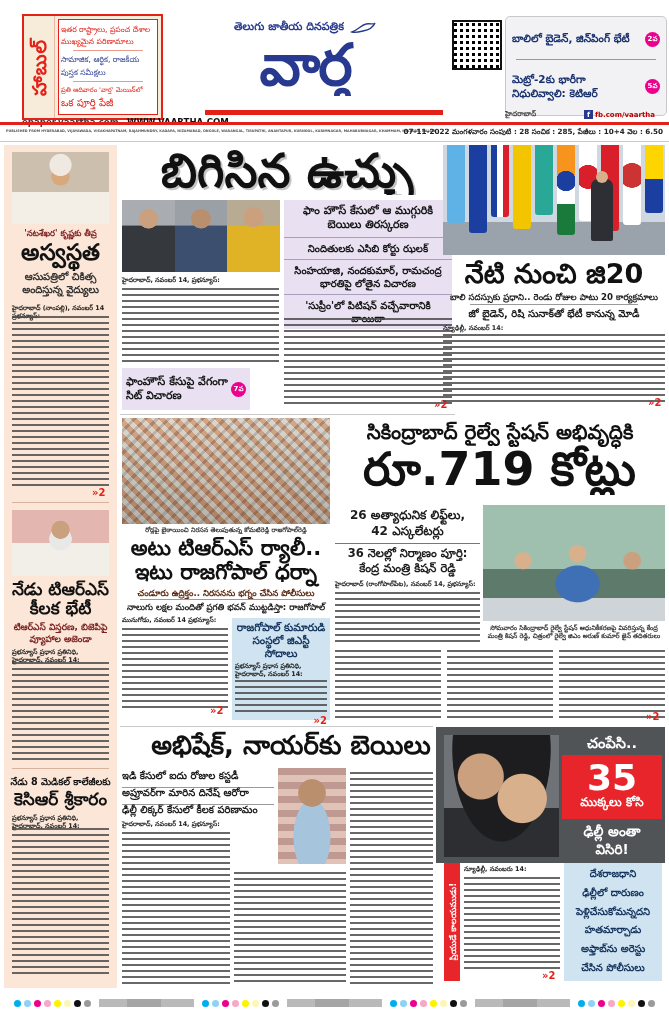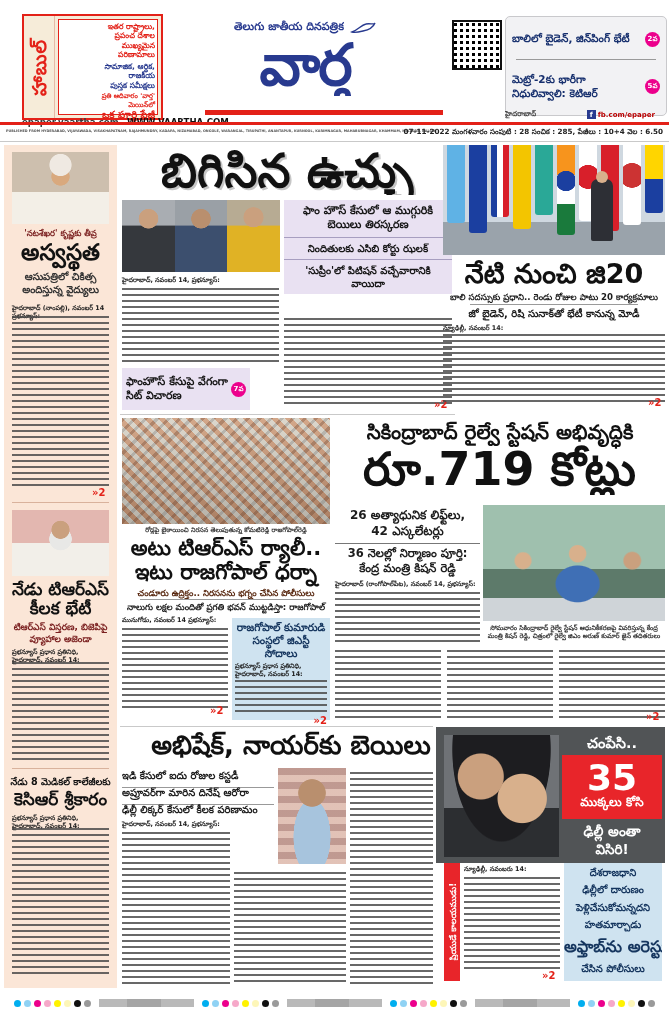--- a/index.html
+++ b/index.html
@@ -15,21 +15,21 @@
   .dl{font-size:6.4px;font-weight:700;color:#1d1d1d;line-height:1.25;}
   .cap{font-size:6.4px;font-weight:700;color:#333;text-align:center;line-height:1.25;}
   .jp{color:#e32118;font-weight:900;font-size:10px;line-height:1;}
   .pgc{display:inline-flex;align-items:center;justify-content:center;width:15px;height:15px;border-radius:50%;background:#ec008c;color:#fff;font-size:7px;font-weight:700;flex:none;}
   .rule{background:#c9c9c9;height:1px;}
   
   .promo{border:2px solid #e32118;background:#f6ecd9;display:flex;}
   .promo .vert{width:30px;display:flex;align-items:center;justify-content:center;border-right:1px solid #e8b9a6;}
   .promo .vt{writing-mode:vertical-rl;transform:rotate(180deg);color:#e32118;font-weight:900;font-size:19px;letter-spacing:1px;}
   .promo .inner{flex:1;background:#fff;border:1.5px solid #e32118;margin:3px;padding:2px 2px;display:flex;flex-direction:column;justify-content:space-evenly;}
-  .promo .l{font-size:7.6px;font-weight:700;text-align:right;line-height:1.25;margin-left:29px;}
+  .promo .l{font-size:7.6px;font-weight:400;text-align:left;line-height:1.25;}
   .promo .hr{height:1px;background:#e89c8c;margin:1px 12px;}
   
   .teaser{background:#f2f2f4;border:1px solid #c9c9cc;border-radius:5px;padding:4px 6px;display:flex;flex-direction:column;justify-content:space-evenly;}
   .titem{display:flex;align-items:center;gap:4px;}
   .titem .tx{flex:1;font-size:10.5px;font-weight:700;color:#17306e;line-height:1.3;}
   
   .deckbox{background:#e9e1f2;}
   .deckbox .e{font-size:10px;font-weight:700;color:#161616;text-align:center;padding:4px 3px;line-height:1.3;border-bottom:1px solid #a79ec0;}
   .deckbox .e:last-child{border-bottom:none;}
   
@@ -90,21 +90,21 @@
     <div class="titem">
       <span class="tx">మెట్రో-2కు భారీగా నిధులివ్వాలి: కెటిఆర్</span>
       <span class="pgc">5వ</span>
     </div>
   </div>
 
   <div class="ab" style="left:505px;top:110px;width:150px;display:flex;justify-content:space-between;align-items:center;">
     <span class="b nw" style="font-size:7px;color:#444;">హైదరాబాద్</span>
     <span style="display:flex;align-items:center;gap:2px;">
       <span style="width:9px;height:9px;background:#283a8f;color:#fff;font-size:7px;font-weight:bold;display:inline-flex;align-items:center;justify-content:center;">f</span>
-      <span class="b nw" style="font-size:7px;color:#b00;">fb.com/epaper</span>
+      <span class="b nw" style="font-size:7px;color:#b00;">fb.com/vaartha</span>
     </span>
   </div>
 
   <div class="ab" style="left:0;top:122px;width:669px;height:3px;background:#e32118;"></div>
 
   <div class="ab nw" style="left:6px;top:129px;width:430px;font-size:3.4px;color:#555;font-weight:bold;">PUBLISHED FROM HYDERABAD, VIJAYAWADA, VISAKHAPATNAM, RAJAHMUNDRY, KADAPA, NIZAMABAD, ONGOLE, WARANGAL, TIRUPATHI, ANANTAPUR, KURNOOL, KARIMNAGAR, MAHABUBNAGAR, KHAMMAM, NELLORE, NALGONDA, GUNTUR, TADEPALLIGUDEM, SRIKAKULAM</div>
   <div class="ab nw b" style="right:6px;top:127px;font-size:7.2px;color:#222;text-align:right;">07-11-2022 మంగళవారం సంపుటి : 28 సంచిక : 285, పేజీలు : 10+4 వెల : 6.50</div>
   <div class="ab rule" style="left:0;top:141px;width:669px;"></div>
 
   <div class="ab" style="left:4px;top:145px;width:113px;height:843px;background:#fbe6d7;"></div>
@@ -136,20 +136,21 @@
 
   <div class="ab ph" style="left:122px;top:200px;width:158px;height:72px;display:flex;">
     <div style="flex:1;background:radial-gradient(circle at 50% 26%, #caa07e 16%, transparent 17%),linear-gradient(180deg,#a9adb2 35%,#35383d 36%);"></div>
     <div style="flex:1;background:radial-gradient(circle at 50% 26%, #b98f6e 16%, transparent 17%),linear-gradient(180deg,#9aa0a6 35%,#3c4f6e 36%);"></div>
     <div style="flex:1;background:radial-gradient(circle at 50% 24%, #caa07e 16%, transparent 17%),linear-gradient(180deg,#b7ab93 35%,#e0b225 36%);"></div>
   </div>
 
   <div class="ab deckbox" style="left:284px;top:200px;width:168px;">
     <div class="e" style="font-size:11px;">ఫాం హౌస్ కేసులో ఆ ముగ్గురికి బెయిలు తిరస్కరణ</div>
     <div class="e">నిందితులకు ఎసిబి కోర్టు ఝలక్</div>
+    <div class="e">సింహయాజి, నందకుమార్, రామచంద్ర భారతిపై లోతైన విచారణ</div>
     <div class="e">'సుప్రీం'లో పిటిషన్ వచ్చేవారానికి వాయిదా</div>
   </div>
 
   <div class="ab dl" style="left:122px;top:276px;width:157px;">హైదరాబాద్, నవంబర్ 14, ప్రభన్యూస్:</div>
   <div class="ab fk" style="left:122px;top:288px;width:157px;height:74px;"></div>
 
   <div class="ab deckbox" style="left:122px;top:368px;width:128px;height:42px;display:flex;align-items:center;padding:0 4px;box-sizing:border-box;">
     <span class="b" style="flex:1;font-size:11px;color:#161616;line-height:1.25;">ఫాంహౌస్ కేసుపై వేగంగా సిట్ విచారణ</span>
     <span class="pgc">7వ</span>
   </div>
@@ -250,21 +251,21 @@
     </div>
     <div class="ab dl" style="left:28px;top:138px;width:96px;">న్యూఢిల్లీ, నవంబరు 14:</div>
     <div class="ab fk" style="left:28px;top:150px;width:96px;height:96px;"></div>
     <div class="ab jp" style="left:106px;top:244px;">»2</div>
 
     <div class="ab" style="left:128px;top:136px;width:98px;height:118px;background:#cfe3f0;display:flex;flex-direction:column;justify-content:space-evenly;">
       <div class="c b nw" style="font-size:10px;color:#15355e;">దేశరాజధాని</div>
       <div class="c b nw" style="font-size:10px;color:#15355e;">ఢిల్లీలో దారుణం</div>
       <div class="c b nw" style="font-size:10px;color:#15355e;">పెళ్లిచేసుకోమన్నదని</div>
       <div class="c b nw" style="font-size:10px;color:#15355e;">హతమార్చాడు</div>
-      <div class="c b nw" style="font-size:16px;color:#15355e;">అఫ్తాబ్‌ను అరెస్టు</div>
+      <div class="c b nw" style="font-size:10px;color:#15355e;">అఫ్తాబ్‌ను అరెస్టు</div>
       <div class="c b nw" style="font-size:10px;color:#15355e;">చేసిన పోలీసులు</div>
     </div>
   </div>
 
   <div class="ab" style="left:0;top:999px;width:669px;display:flex;align-items:center;padding:0 14px;box-sizing:border-box;">
     <div class="dots">
       <span class="dot" style="background: rgb(0, 174, 239);"></span>
         <span class="dot" style="background: rgb(143, 210, 244);"></span>
         <span class="dot" style="background: rgb(236, 0, 140);"></span>
         <span class="dot" style="background: rgb(246, 168, 201);"></span>

